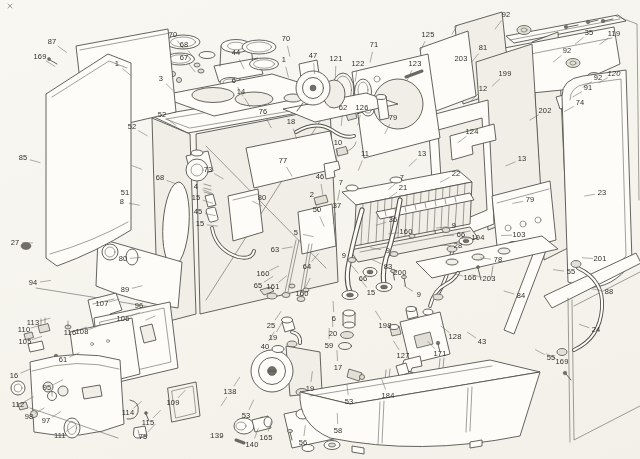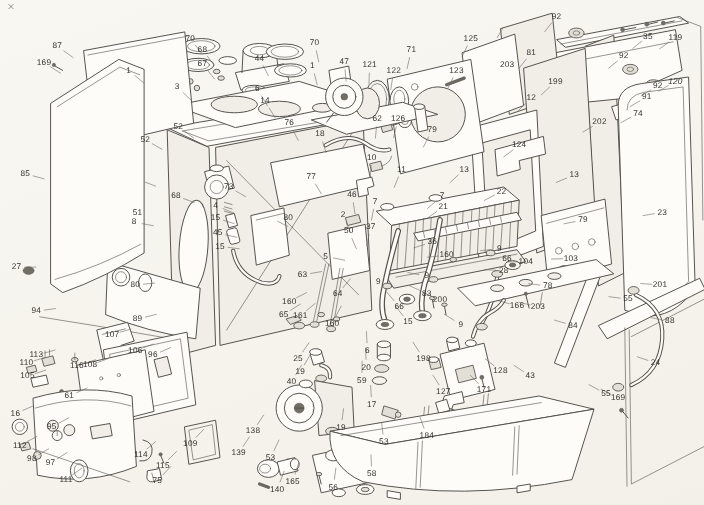--- a/index.html
+++ b/index.html
@@ -600,21 +600,21 @@
       <div class="plabel" style="left: 123px; top: 259px;">80</div>
       <div class="plabel" style="left: 125px; top: 290px;">89</div>
       <div class="plabel" style="left: 33px; top: 283px;">94</div>
       <div class="plabel" style="left: 102px; top: 304px;">107</div>
       <div class="plabel" style="left: 33px; top: 323px;">113</div>
       <div class="plabel" style="left: 24px; top: 330px;">110</div>
       <div class="plabel" style="left: 25px; top: 342px;">105</div>
       <div class="plabel" style="left: 70px; top: 333px;">116</div>
       <div class="plabel" style="left: 82px; top: 332px;">108</div>
       <div class="plabel" style="left: 123px; top: 319px;">106</div>
-      <div class="plabel" style="left: 139px; top: 323px; text-align: right;">96</div>
+      <div class="plabel" style="left: 139px; top: 306px; text-align: right;">96</div>
       <div class="plabel" style="left: 14px; top: 376px;">16</div>
       <div class="plabel" style="left: 63px; top: 360px;">61</div>
       <div class="plabel" style="left: 47px; top: 388px;">95</div>
       <div class="plabel" style="left: 18px; top: 405px;">112</div>
       <div class="plabel" style="left: 29px; top: 417px;">98</div>
       <div class="plabel" style="left: 46px; top: 421px;">97</div>
       <div class="plabel" style="left: 60px; top: 436px;">111</div>
       <div class="plabel" style="left: 128px; top: 413px;">114</div>
       <div class="plabel" style="left: 148px; top: 423px;">115</div>
       <div class="plabel" style="left: 143px; top: 437px;">75</div>
@@ -623,21 +623,21 @@
       <div class="plabel" style="left: 273px; top: 338px;">19</div>
       <div class="plabel" style="left: 265px; top: 347px;">40</div>
       <div class="plabel" style="left: 334px; top: 319px;">6</div>
       <div class="plabel" style="left: 333px; top: 334px;">20</div>
       <div class="plabel" style="left: 329px; top: 346px;">59</div>
       <div class="plabel" style="left: 310px; top: 389px;">19</div>
       <div class="plabel" style="left: 338px; top: 368px;">17</div>
       <div class="plabel" style="left: 349px; top: 402px;">53</div>
       <div class="plabel" style="left: 246px; top: 416px;">53</div>
       <div class="plabel" style="left: 230px; top: 392px;">138</div>
-      <div class="plabel" style="left: 217px; top: 412px;">139</div>
+      <div class="plabel" style="left: 217px; top: 436px; font-family: Liberation Mono, monospace;">139</div>
       <div class="plabel" style="left: 266px; top: 438px; text-align: right;">165</div>
       <div class="plabel" style="left: 252px; top: 445px;">140</div>
       <div class="plabel" style="left: 338px; top: 431px;">58</div>
       <div class="plabel" style="left: 303px; top: 443px;">56</div>
       <div class="plabel" style="left: 371px; top: 293px;">15</div>
       <div class="plabel" style="left: 419px; top: 295px;">9</div>
       <div class="plabel" style="left: 385px; top: 326px;">198</div>
       <div class="plabel" style="left: 455px; top: 337px;">128</div>
       <div class="plabel" style="left: 403px; top: 356px;">127</div>
       <div class="plabel" style="left: 440px; top: 354px;">171</div>

